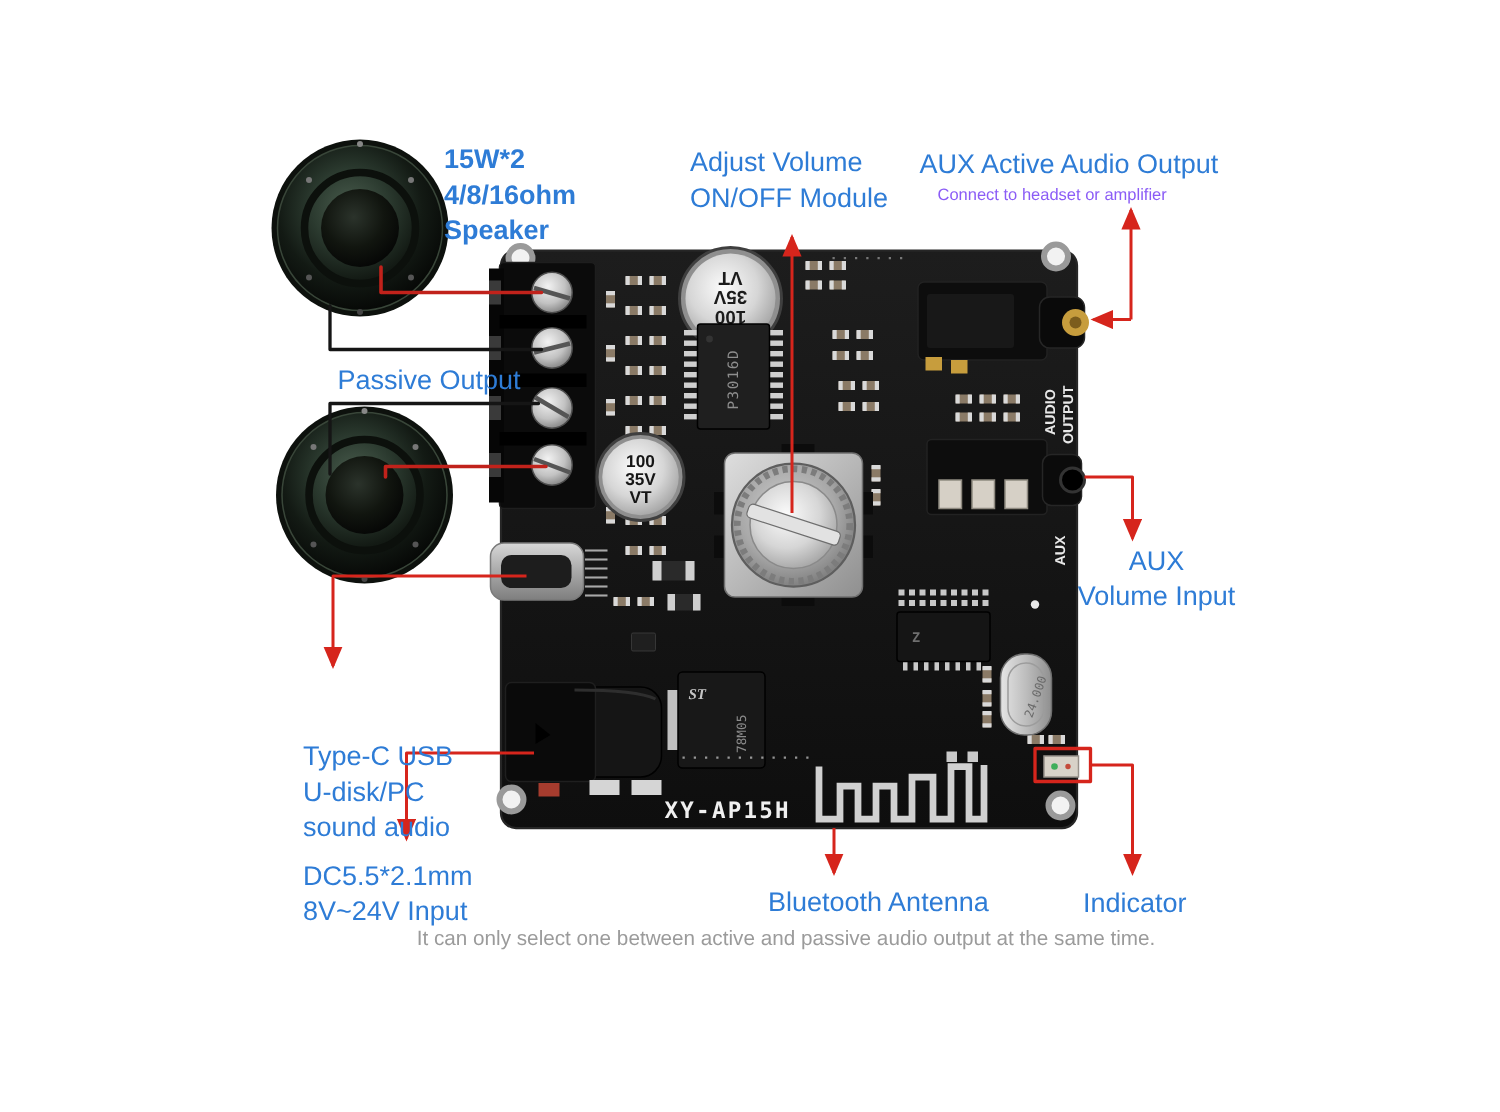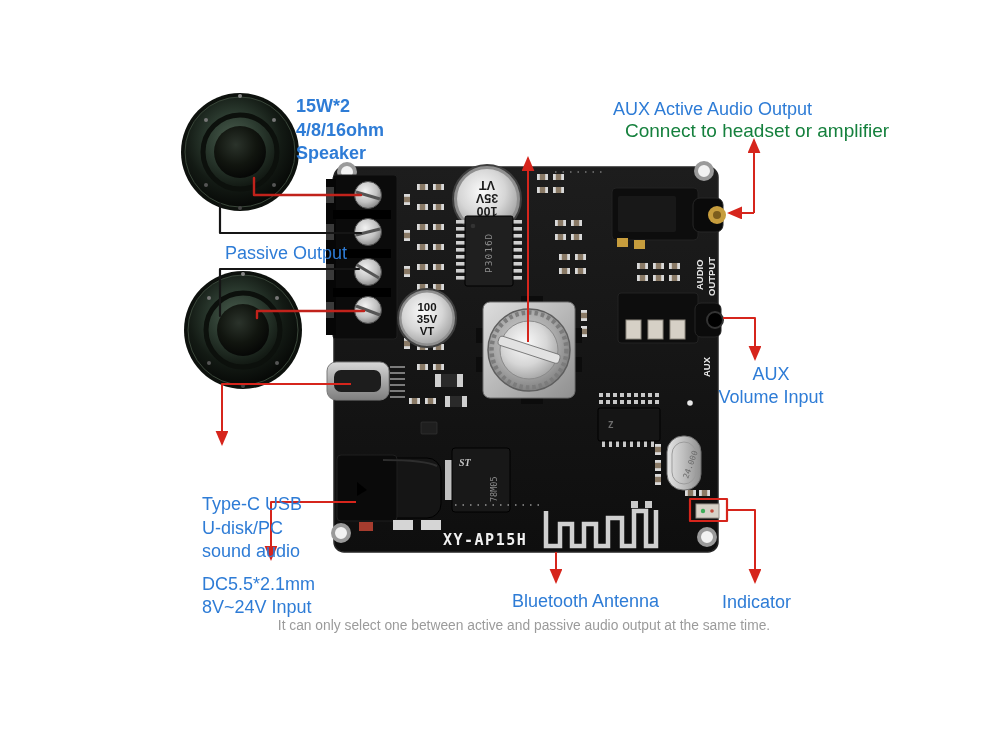--- a/index.html
+++ b/index.html
@@ -5,21 +5,21 @@
   html,body{margin:0;padding:0;background:#fff;}
   .canvas{
     position:relative;width:1000px;height:741px;background:#ffffff;
     font-family:"Liberation Sans",sans-serif;overflow:hidden;
   }
   svg{position:absolute;left:0;top:0;}
   .label{
     position:absolute;color:#2e7cd6;font-size:18px;line-height:23.5px;
     font-family:"Liberation Sans",sans-serif;
   }
-  .label .sub{color:#15803d;font-size:19px;line-height:17px;}
+  .label .sub{color:#8b5cf6;font-size:11px;line-height:17px;}
   .label.center{text-align:center;}
   .caption{
     position:absolute;left:0;top:618px;width:100%;text-align:center;
     color:#9b9b9b;font-size:13.8px;font-family:"Liberation Sans",sans-serif;margin-left:24px;
   }
 </style>
 </head>
 <body>
 
 <div class="canvas">
@@ -390,20 +390,24 @@
     <rect x="690" y="499" width="37" height="22" stroke-width="2.2"></rect>
   </g>
 </svg>
 
   <div class="label" style="left:296px;top:95px;font-weight:bold;">
     <div>15W*2</div>
     <div>4/8/16ohm</div>
     <div>Speaker</div>
   </div>
 
+  <div class="label" style="left:460px;top:97px;">
+    <div>Adjust Volume</div>
+    <div>ON/OFF Module</div>
+  </div>
 
   <div class="label" style="left:613px;top:98px;">
     <div>AUX Active Audio Output</div>
     <div class="sub" style="margin-left:12px;">Connect to headset or amplifier</div>
   </div>
 
   <div class="label" style="left:202px;top:242px;margin-left:23px;">
     <div>Passive Output</div>
   </div>
 

